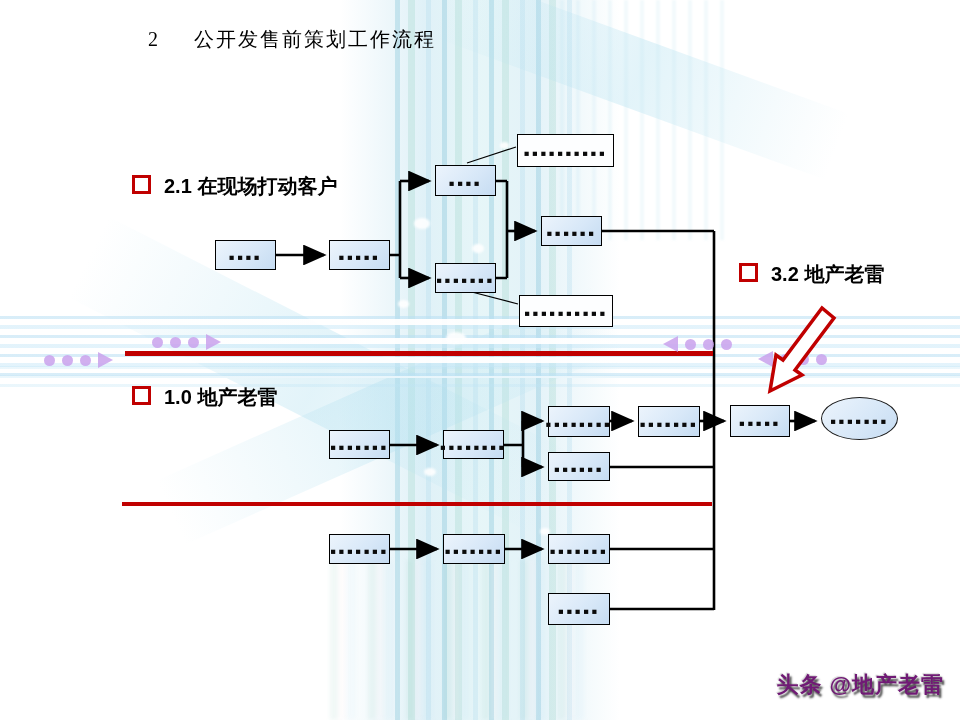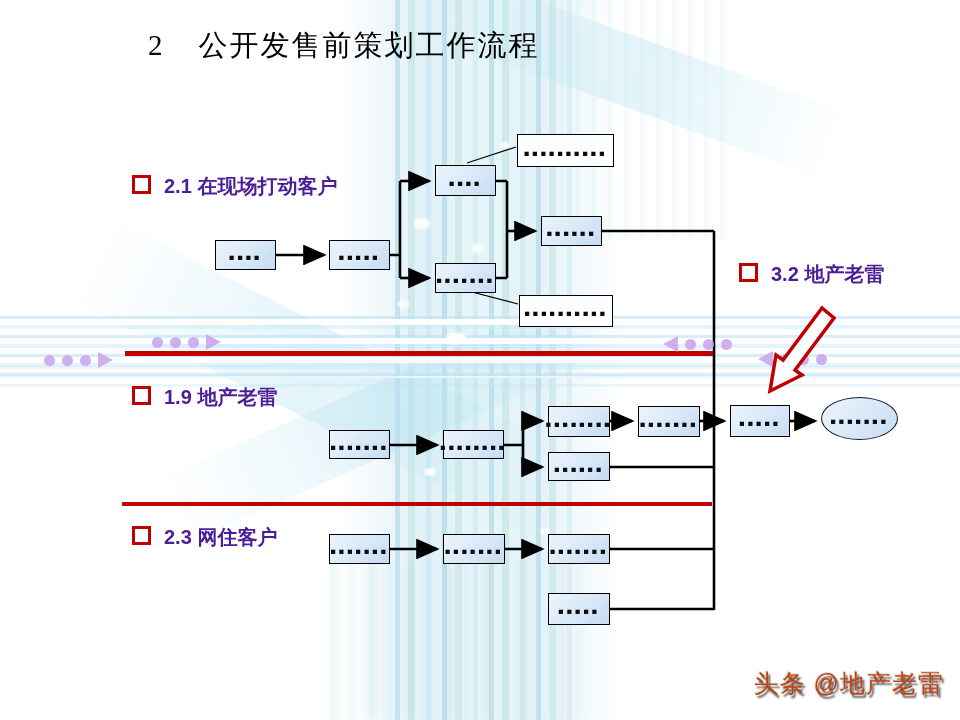--- a/index.html
+++ b/index.html
@@ -18,24 +18,24 @@
     background:repeating-linear-gradient(180deg,rgba(190,228,245,.45) 0 3px,rgba(255,255,255,0) 3px 9px);}
   .ray{position:absolute;background:linear-gradient(90deg,rgba(255,255,255,0),rgba(180,225,240,.38),rgba(255,255,255,0));}
   .ray1{left:60px;top:330px;width:520px;height:90px;transform:rotate(27deg);}
   .ray2{left:150px;top:380px;width:480px;height:70px;transform:rotate(-24deg);}
   .ray3{left:430px;top:40px;width:420px;height:70px;transform:rotate(20deg);}
   .bokeh{position:absolute;border-radius:50%;background:#fff;filter:blur(1px);opacity:.9;}
   .wash{position:absolute;left:330px;top:560px;width:260px;height:160px;opacity:.55;filter:blur(2px);
     background:repeating-linear-gradient(90deg,rgba(150,205,190,.25) 0 8px,rgba(255,235,240,.25) 8px 16px,rgba(180,220,240,.2) 16px 26px,rgba(255,255,255,0) 26px 38px);}
   
   .title{position:absolute;left:148px;top:26px;font-family:"Liberation Serif","DejaVu Serif",serif;
-    font-size:29px;color:#000;letter-spacing:2px;white-space:nowrap;}
+    font-size:20px;color:#000;letter-spacing:2px;white-space:nowrap;}
   .title .tsp{margin-left:34px;}
   
-  .seclabel{position:absolute;color:#4c1d95;font-weight:bold;font-size:20px;white-space:nowrap;}
+  .seclabel{position:absolute;color:#000000;font-weight:bold;font-size:20px;white-space:nowrap;}
   .bullet{display:inline-block;width:13px;height:13px;border:3.5px solid #c00000;margin-right:13px;vertical-align:-1px;}
   .secline2{margin-left:36px;margin-top:7px;}
   
   .redline{position:absolute;background:#c00000;}
   
   .fbox{position:absolute;box-sizing:border-box;border:1.4px solid #000;
     background:linear-gradient(135deg,#ecf4fc 0%,#d8e8f8 55%,#c6dcf2 100%);
     display:flex;align-items:center;justify-content:center;}
   .fbox .dots{font-family:"DejaVu Sans",sans-serif;font-size:8.5px;letter-spacing:2.6px;
     color:#0a0a0a;transform:translateY(2px);white-space:nowrap;}
@@ -44,21 +44,21 @@
   
   .lines-svg,.redarrow-svg{position:absolute;left:0;top:0;}
   
   .parrow{position:absolute;display:flex;align-items:center;gap:7px;}
   .pdot{width:11px;height:11px;border-radius:50%;background:#c9a1ec;opacity:.85;}
   .ptri-r{width:0;height:0;border-top:8px solid transparent;border-bottom:8px solid transparent;
     border-left:15px solid #c9a1ec;opacity:.85;}
   .ptri-l{width:0;height:0;border-top:8px solid transparent;border-bottom:8px solid transparent;
     border-right:15px solid #c9a1ec;opacity:.85;}
   
-  .watermark{position:absolute;right:16px;bottom:20px;font-size:25px;font-weight:normal;color:#c2410c;
+  .watermark{position:absolute;right:16px;bottom:20px;font-size:22px;font-weight:bold;color:#701a75;
     text-shadow:2px 3px 2px rgba(70,70,70,.95),-1px -1px 1px rgba(150,150,150,.4);letter-spacing:1px;}
   .z1{z-index:1}.z2{z-index:2}.z3{z-index:3}.z4{z-index:4}.z5{z-index:5}
 </style>
 </head>
 <body>
 
 <div class="stage">
 
   <div class="bg-glow z1"></div>
   <div class="bg-streaks z1"></div>
@@ -78,24 +78,21 @@
   <div class="bokeh z1" style="left:540px;top:528px;width:10px;height:7px;"></div>
 
   <div class="title z3">
     <span>2</span><span class="tsp">公开发售前策划工作流程</span>
   </div>
 
   <div class="seclabel z3" style="left:132px;top:173px;">
     <span class="bullet"></span><span>2.1</span>&nbsp;<span>在现场打动客户</span>
   </div>
   <div class="seclabel z3" style="left:132px;top:384px;">
-    <div><span class="bullet"></span><span>1.9</span>&nbsp;<span>地产老雷</span></div>
-  </div>
-  <div class="seclabel z3" style="left:132px;top:524px;">
-    <span class="bullet"></span><span>2.3</span>&nbsp;<span>网住客户</span>
+    <div><span class="bullet"></span><span>1.0</span>&nbsp;<span>地产老雷</span></div>
   </div>
   <div class="seclabel z3" style="left:739px;top:261px;">
     <span class="bullet"></span><span>3.2</span>&nbsp;<span>地产老雷</span>
   </div>
 
   <div class="redline z3" style="left:125px;top:351px;width:588px;height:5px;"></div>
   <div class="redline z3" style="left:122px;top:502px;width:590px;height:4px;"></div>
 
   <svg class="lines-svg z2" width="960" height="720">
     <defs>

